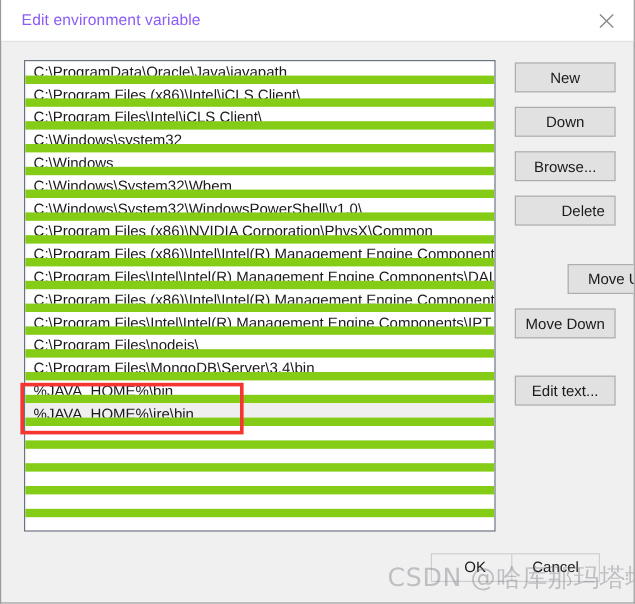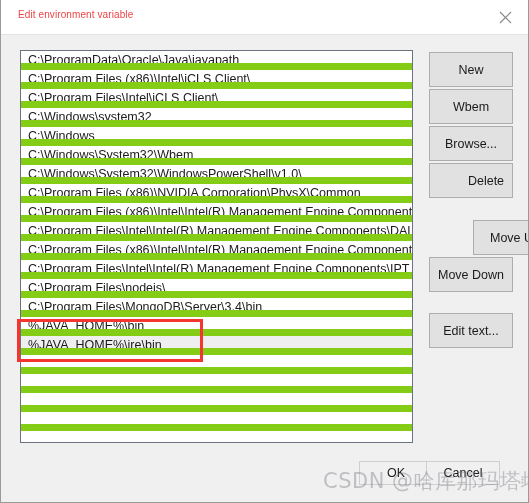--- a/index.html
+++ b/index.html
@@ -34,22 +34,22 @@
     width: 100%;
     height: 35px;
     background: #ffffff;
     border-bottom: 1px solid #e2e2e2;
     box-sizing: border-box;
   }
   #title-text {
     position: absolute;
     left: 17px;
     top: 9px;
-    font-size: 10px;
-    color: #ef4444;
+    font-size: 13px;
+    color: #8b5cf6;
     white-space: nowrap;
     letter-spacing: 0.1px;
   }
   #close-button {
     position: absolute;
     right: 0; top: 0;
     width: 46px;
     height: 34px;
     display: flex;
     align-items: center;
@@ -100,21 +100,21 @@
     color: #1a1a1a;
     display: flex;
     align-items: center;
     justify-content: center;
     cursor: default;
     white-space: nowrap;
   }
   .side-btn {
     left: 428px;
     width: 84px;
-    height: 35px;
+    height: 25px;
   }
 
   
   .bottom-btn {
     width: 74px;
     height: 24px;
     top: 461px;
     background: #f0f0f0;
     border: 1px solid #cfcfcf;
   }
@@ -186,21 +186,21 @@
       <div class="row empty"></div>
       <div class="row empty"></div>
       <div class="row empty"></div>
       <div class="row empty"></div>
     </div>
 
   <div id="annotation-box" style="border-color: rgb(245, 53, 47);"></div>
 
   <div id="side-buttons">
       <div class="btn side-btn" style="top: 52px;">New</div>
-      <div class="btn side-btn" style="top: 89px;">Wbem</div>
+      <div class="btn side-btn" style="top: 89px;">Down</div>
       <div class="btn side-btn" style="top: 126px;">Browse...</div>
       <div class="btn side-btn" style="top: 163px; padding-left: 30px;">Delete</div>
       <div class="btn side-btn" style="top: 220px; margin-left: 44px;">Move Up</div>
       <div class="btn side-btn" style="top: 257px;">Move Down</div>
       <div class="btn side-btn" style="top: 313px;">Edit text...</div>
     </div>
 
   <div id="bottom-buttons">
       <div class="btn bottom-btn" style="left: 338px; margin-left: 20px;">OK</div>
       <div class="btn bottom-btn" style="left: 425px;">Cancel</div>

